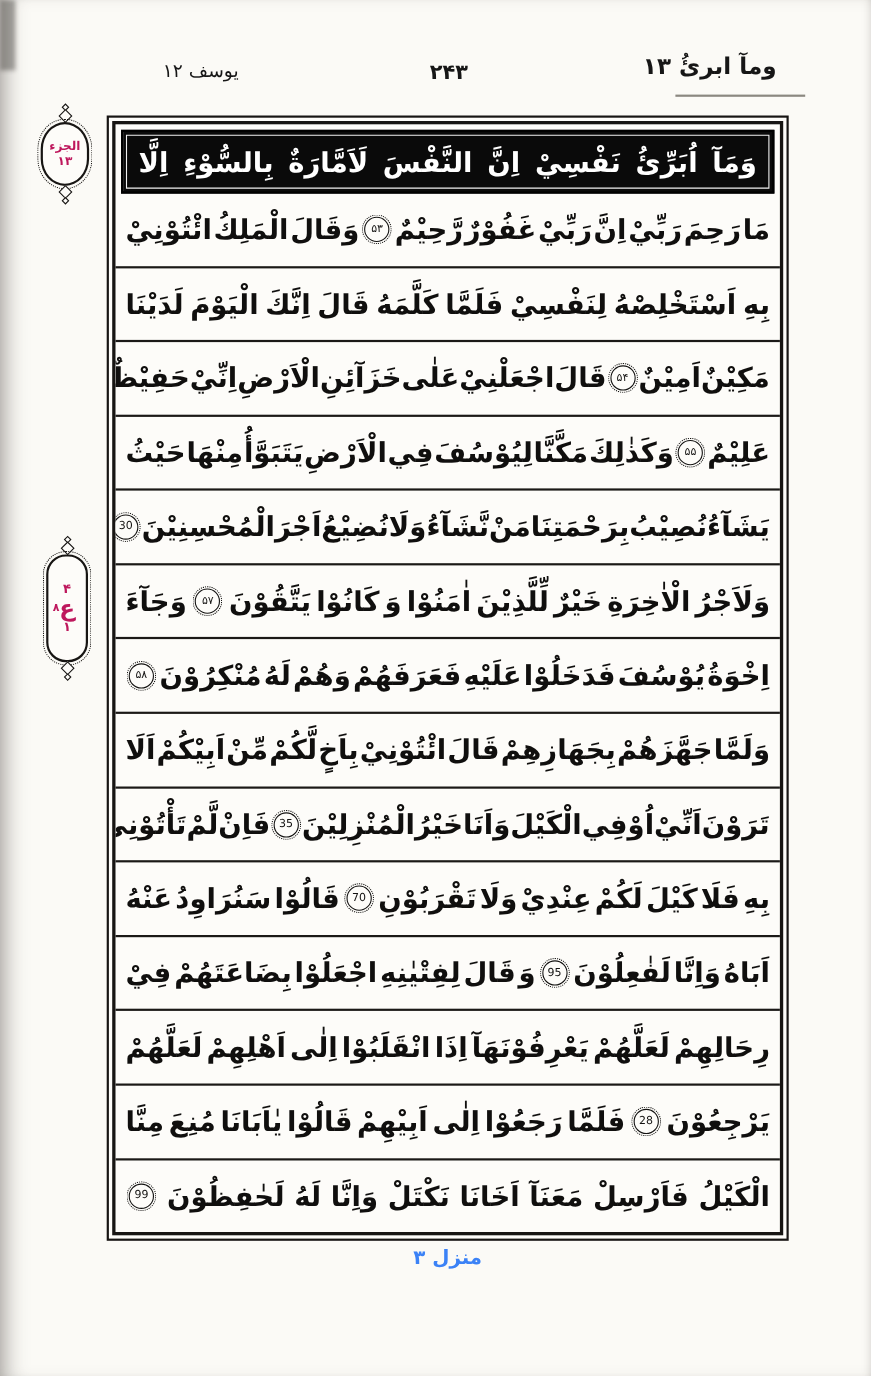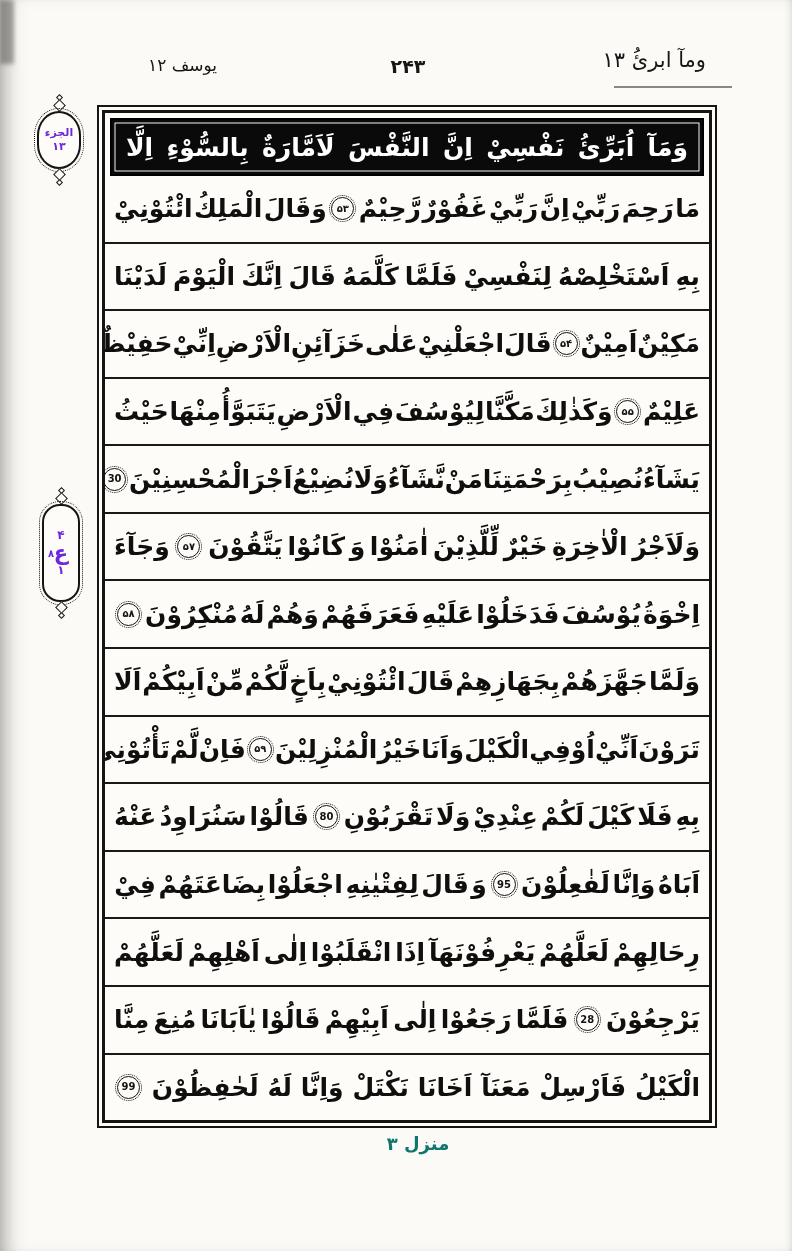--- a/index.html
+++ b/index.html
@@ -11,21 +11,21 @@
     overflow:hidden;
   }
   .page {
     position:absolute; inset:0;
     background:#fbfaf6;
     box-shadow:inset 18px 0 22px -16px rgba(60,55,50,.55), inset -6px 0 10px -8px rgba(60,55,50,.35);
   }
   
   .hdr-juz {
     position:absolute; top:48px; right:86px;
-    font-size:21px; font-weight:normal; color:#161616; direction:rtl;
+    font-size:21px; font-weight:bold; color:#161616; direction:rtl;
   }
   .hdr-page-num {
     position:absolute; top:55px; left:0; width:100%; text-align:center;
     font-size:19px; font-weight:bold; color:#161616; letter-spacing:2px;padding-left:24px;
   }
   .hdr-surah {
     position:absolute; top:55px; left:148px;
     font-size:17px; font-weight:normal; color:#161616; direction:rtl;
   }
   .hdr-rule { position:absolute; top:86px; right:60px; width:118px; height:2px; background:#8b8880; }
@@ -58,26 +58,26 @@
     padding:0 14px;
   }
   .qline.inverted + .qline { border-top:none; }
   .qline .word { display:inline-block; }
   .ayah-marker {
     flex:0 0 auto;
     width:23px; height:23px; border-radius:50%;
     border:1.6px solid #131211;
     outline:1.6px dotted #131211; outline-offset:1px;
     display:flex; align-items:center; justify-content:center;
-    font-size:10px; font-weight:bold; line-height:1;
+    font-size:10px; font-weight:normal; line-height:1;
     background:#fdfcf9; color:#131211;
     margin:0 3px;
   }
   
-  .medallion { position:absolute; width:58px; text-align:center; color:#6d28d9; }
+  .medallion { position:absolute; width:58px; text-align:center; color:#be185d; }
   .medallion .finial {
     width:9px; height:9px; border:1.7px solid #171513;
     transform:rotate(45deg); margin:1px auto; background:#fdfcf9;
   }
   .medallion .finial.small { width:5px; height:5px; border-width:1.4px; }
   .medallion .body {
     margin:1px auto; border:2px solid #171513;
     outline:1.6px dotted #171513; outline-offset:2px;
     border-radius:50% / 42%;
     background:#fdfcf9;
@@ -85,22 +85,22 @@
     direction:rtl; font-weight:bold; position:relative;
   }
   .medallion.juz-md { top:94px; left:30px; }
   .medallion.juz-md .body { width:44px; height:58px; font-size:11px; line-height:1.25; }
   .medallion.ruku-md { top:487px; left:32px; }
   .medallion.ruku-md .body { width:38px; height:98px; border-radius:18px; font-size:12px; line-height:1.1; }
   .medallion.ruku-md .ain { font-size:21px; line-height:1; }
   .medallion.ruku-md .side-num { position:absolute; left:4px; top:50%; transform:translateY(-50%); font-size:10px; }
   
   .footer-manzil {
-    position:absolute; top:1133px; left:108px; width:620px; text-align:center;
-    font-size:18px; font-weight:bold; color:#0f766e; direction:rtl;
+    position:absolute; top:1133px; left:97px; width:620px; text-align:center;
+    font-size:18px; font-weight:bold; color:#3b82f6; direction:rtl;
   }
   
   .smudge-top-left { position:absolute; top:0; left:0; width:14px; height:64px; background:rgba(40,36,32,.38); filter:blur(2px); }
 </style>
 </head>
 <body>
 
 <div class="page">
 
   <div class="hdr-juz">ومآ ابرئُ ۱۳</div>
@@ -241,34 +241,34 @@
         </div>
         <div class="qline">
           <span class="word">تَرَوْنَ</span>
           <span class="word">اَنِّيْ</span>
           <span class="word">اُوْفِي</span>
           <span class="word">الْكَيْلَ</span>
           <span class="word">وَ</span>
           <span class="word">اَنَا</span>
           <span class="word">خَيْرُ</span>
           <span class="word">الْمُنْزِلِيْنَ</span>
-          <span class="ayah-marker">۵۹</span>
+          <span class="ayah-marker">35</span>
           <span class="word">فَاِنْ</span>
           <span class="word">لَّمْ</span>
           <span class="word">تَأْتُوْنِيْ</span>
         </div>
         <div class="qline">
           <span class="word">بِهِ</span>
           <span class="word">فَلَا</span>
           <span class="word">كَيْلَ</span>
           <span class="word">لَكُمْ</span>
           <span class="word">عِنْدِيْ</span>
           <span class="word">وَلَا</span>
           <span class="word">تَقْرَبُوْنِ</span>
-          <span class="ayah-marker">80</span>
+          <span class="ayah-marker">70</span>
           <span class="word">قَالُوْا</span>
           <span class="word">سَنُرَاوِدُ</span>
           <span class="word">عَنْهُ</span>
         </div>
         <div class="qline">
           <span class="word">اَبَاهُ</span>
           <span class="word">وَاِنَّا</span>
           <span class="word">لَفٰعِلُوْنَ</span>
           <span class="ayah-marker">95</span>
           <span class="word">وَ</span>

